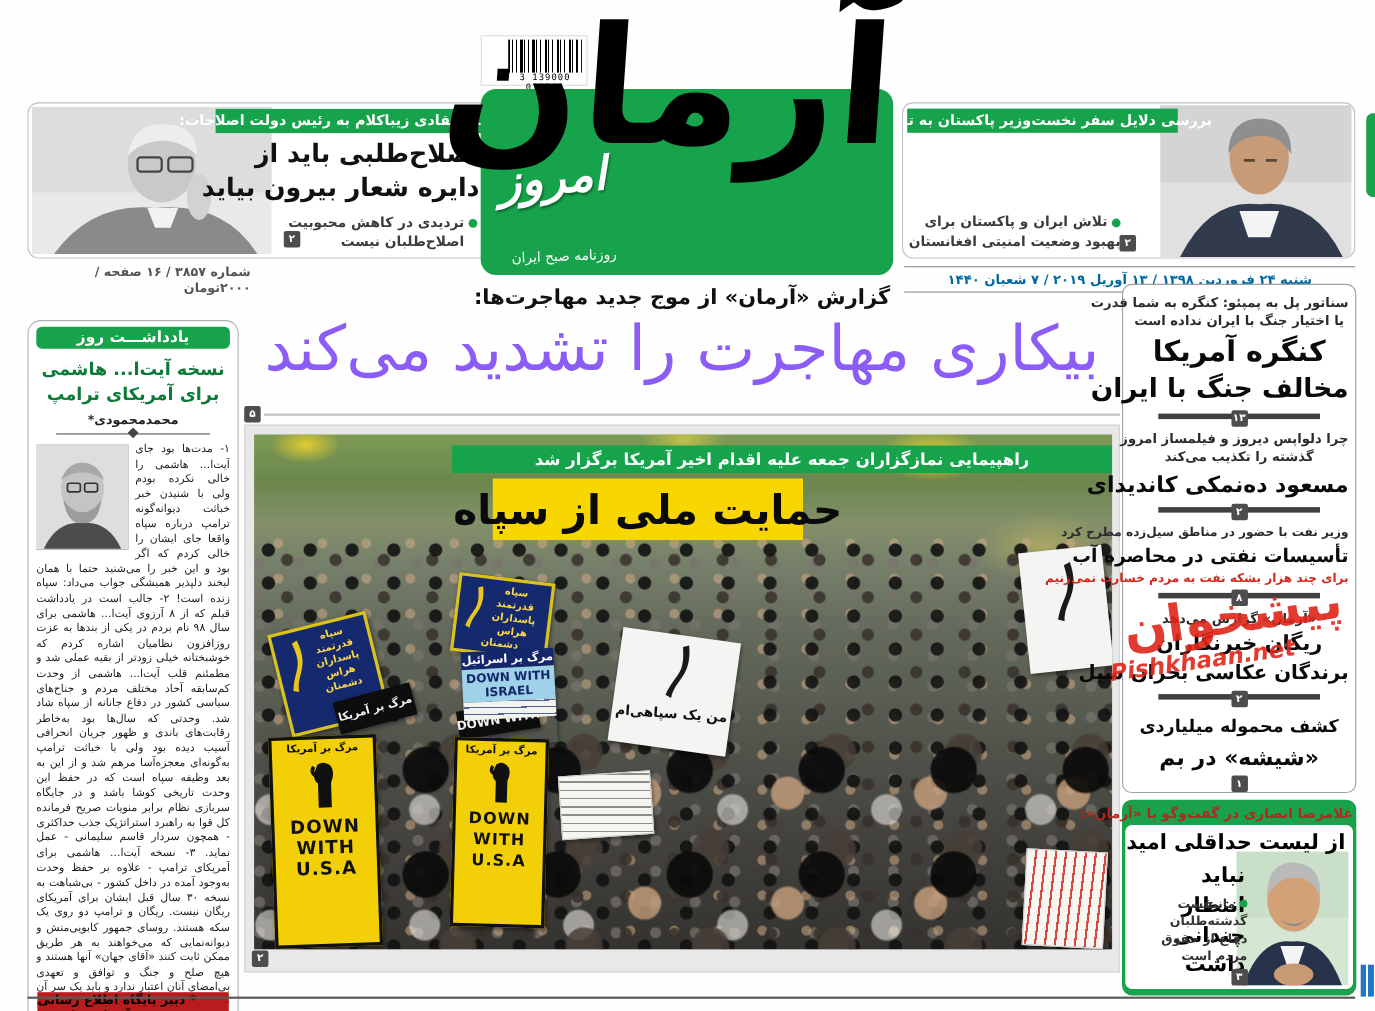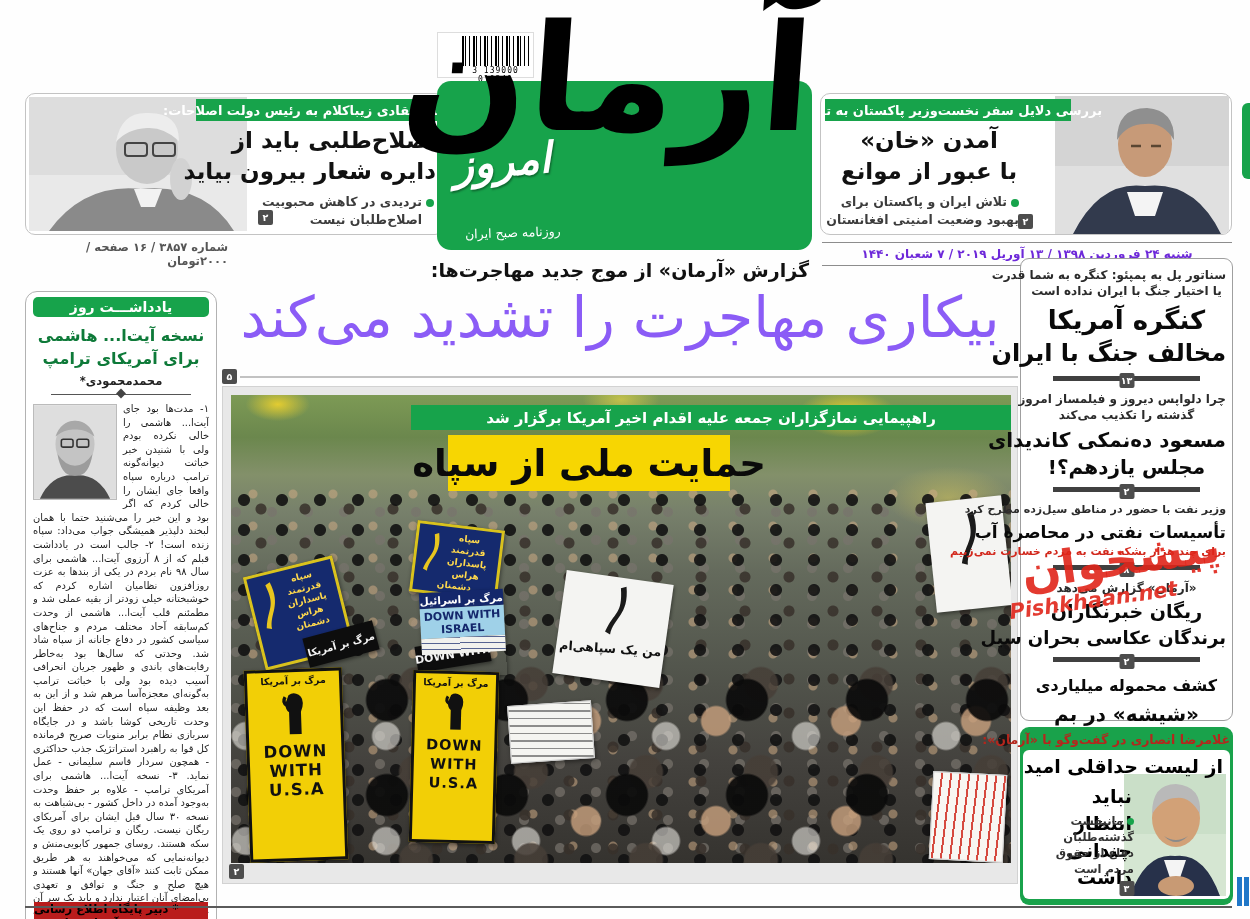--- a/index.html
+++ b/index.html
@@ -27,21 +27,21 @@
                transform:skewX(-4deg); pointer-events:none; }
   .logo-sub { position:absolute; left:16px; top:56px; color:#fff; font-weight:bold; font-style:italic;
               font-size:42px; transform:rotate(-5deg); text-shadow:1px 2px 2px rgba(0,0,0,.35); }
   .logo-tagline { position:absolute; left:28px; bottom:10px; color:#fff; font-size:12.5px; transform:rotate(-2deg); }
   .barcode { background:#fff; border:1px solid #ddd;padding-left:20px; }
   .barcode .bars { height:30px; margin:3px 4px 0 4px;
     background:repeating-linear-gradient(90deg,#000 0 2px,#fff 2px 3px,#000 3px 4px,#fff 4px 7px,#000 7px 8px,#fff 8px 11px); }
   .barcode .digits { font-family:"DejaVu Sans Mono",monospace; font-size:8px; text-align:center; letter-spacing:1px; direction:ltr; }
 
   .dateline { border-top:1px solid #8d8d8d; border-bottom:1px solid #8d8d8d;
-              font-size:12px; font-weight:bold; color:#6d28d9; text-align:center; padding:4px 0; }
+              font-size:12px; font-weight:bold; color:#0369a1; text-align:center; padding:4px 0; }
 
   .issue-line { font-size:11.5px; color:#555; font-weight:bold; }
 
   
   .note-col { border:1px solid #b2b2b2; border-radius:12px; background:#fff; padding:5px 7px; }
   .note-head { background:#17a34b; color:#fff; font-weight:bold; font-size:14px; text-align:center;
                border-radius:5px; padding:2px 0; }
   .note-title { color:#0e7a39; font-size:16px; font-weight:800; text-align:center; line-height:23px; margin-top:7px; white-space:nowrap; }
   .note-author { font-size:11.5px; font-weight:bold; color:#222; text-align:center; margin-top:4px; }
   .note-divider { position:relative; height:9px; margin:2px 18px 3px 18px; }
@@ -177,24 +177,20 @@
       <rect width="174" height="70" fill="#d4d4d4"></rect>
       <path d="M18 138 Q45 84 90 90 Q140 84 166 138 Z" fill="#323a4d"></path>
       <path d="M72 96 L108 96 L100 120 L80 120 Z" fill="#f4f4f4"></path>
       <ellipse cx="90" cy="48" rx="27" ry="33" fill="#c79a78"></ellipse>
       <path d="M62 44 Q62 12 92 12 Q120 14 119 44 Q108 26 90 28 Q72 28 62 44 Z" fill="#8f8f8f"></path>
       <path d="M76 50 L86 50 M96 50 L106 50" stroke="#5a4632" stroke-width="2.5"></path>
     </svg>
     <div class="abs kicker-bar" style="right:160px; top:5px; width:246px; height:22px;">
       <span>بررسی دلایل سفر نخست‌وزیر پاکستان به تهران</span>
     </div>
-    <div class="abs" style="right:200px; top:31px; left:6px; text-align:right;">
-      <div class="tb-head" style="text-align:center;">آمدن «خان»</div>
-      <div class="tb-head" style="text-align:center;">با عبور از موانع</div>
-    </div>
     <div class="abs" style="right:212px; top:99px;">
       <div class="tb-bullet"><span class="dot"></span><span>تلاش ایران و پاکستان برای</span></div>
       <div class="tb-bullet"><span>بهبود وضعیت امنیتی افغانستان</span></div>
     </div>
     <div class="abs badge" style="left:197px; top:120px;">۲</div>
   </div>
   <div class="abs edge-green" style="right:0; top:103px; width:8px; height:76px;"></div>
 
   <div class="abs dateline" style="left:822px; top:242px; width:410px;">شنبه ۲۴ فروردین ۱۳۹۸ / ۱۳ آوریل ۲۰۱۹ / ۷ شعبان ۱۴۴۰</div>
 
@@ -309,21 +305,20 @@
       <div class="rc-h" style="font-size:24px; line-height:32px;">مخالف جنگ با ایران</div>
       <div class="rc-div">
           <span class="badge">۱۳</span>
         </div>
     </div>
 
     <div>
       <div class="rc-k">چرا دلواپس دیروز و فیلمساز امروز</div>
       <div class="rc-k">گذشته را تکذیب می‌کند</div>
       <div class="rc-h" style="font-size:20px; line-height:28px; margin-top:3px;">مسعود ده‌نمکی کاندیدای</div>
-      <div class="rc-h" style="font-size:20px; line-height:26px;">مجلس یازدهم؟!</div>
       <div class="rc-div">
           <span class="badge">۲</span>
         </div>
     </div>
 
     <div>
       <div class="rc-k" style="font-size:11px;">وزیر نفت با حضور در مناطق سیل‌زده مطرح کرد</div>
       <div class="rc-h" style="font-size:17px; line-height:25px; margin-top:2px;">تأسیسات نفتی در محاصره آب</div>
       <div class="rc-sub">برای چند هزار بشکه نفت به مردم خسارت نمی‌زنیم</div>
       <div class="rc-div">

